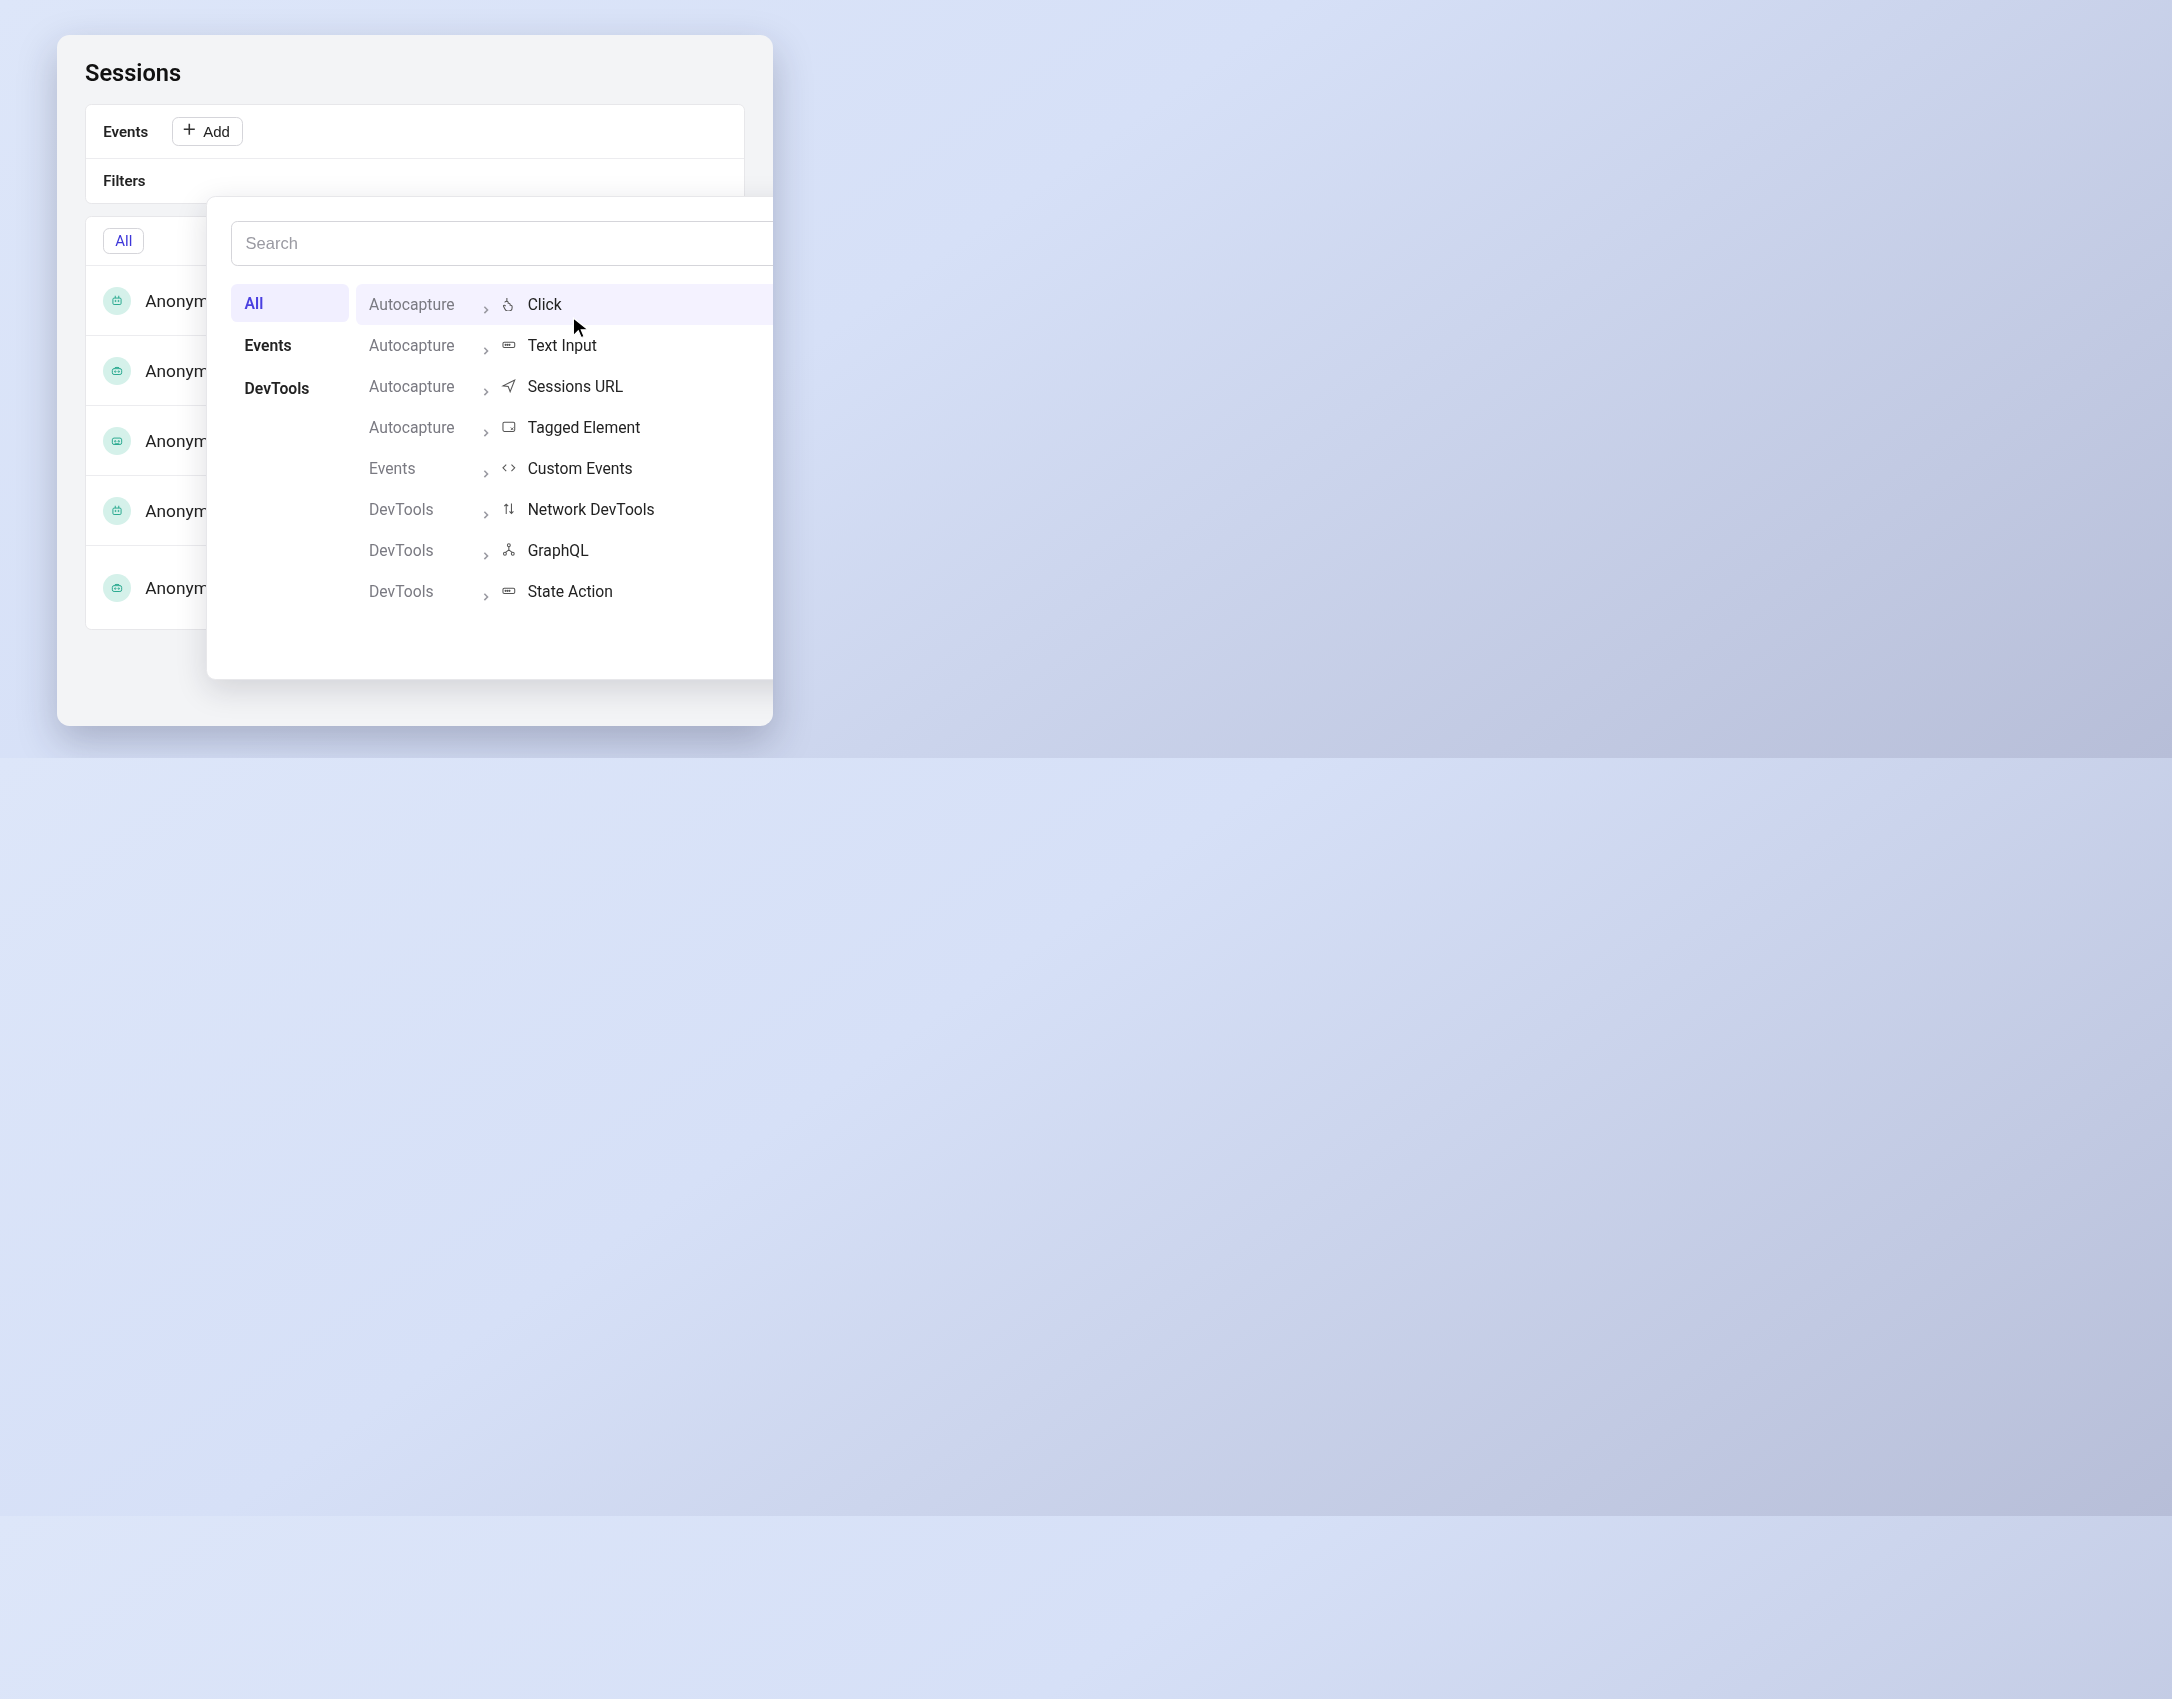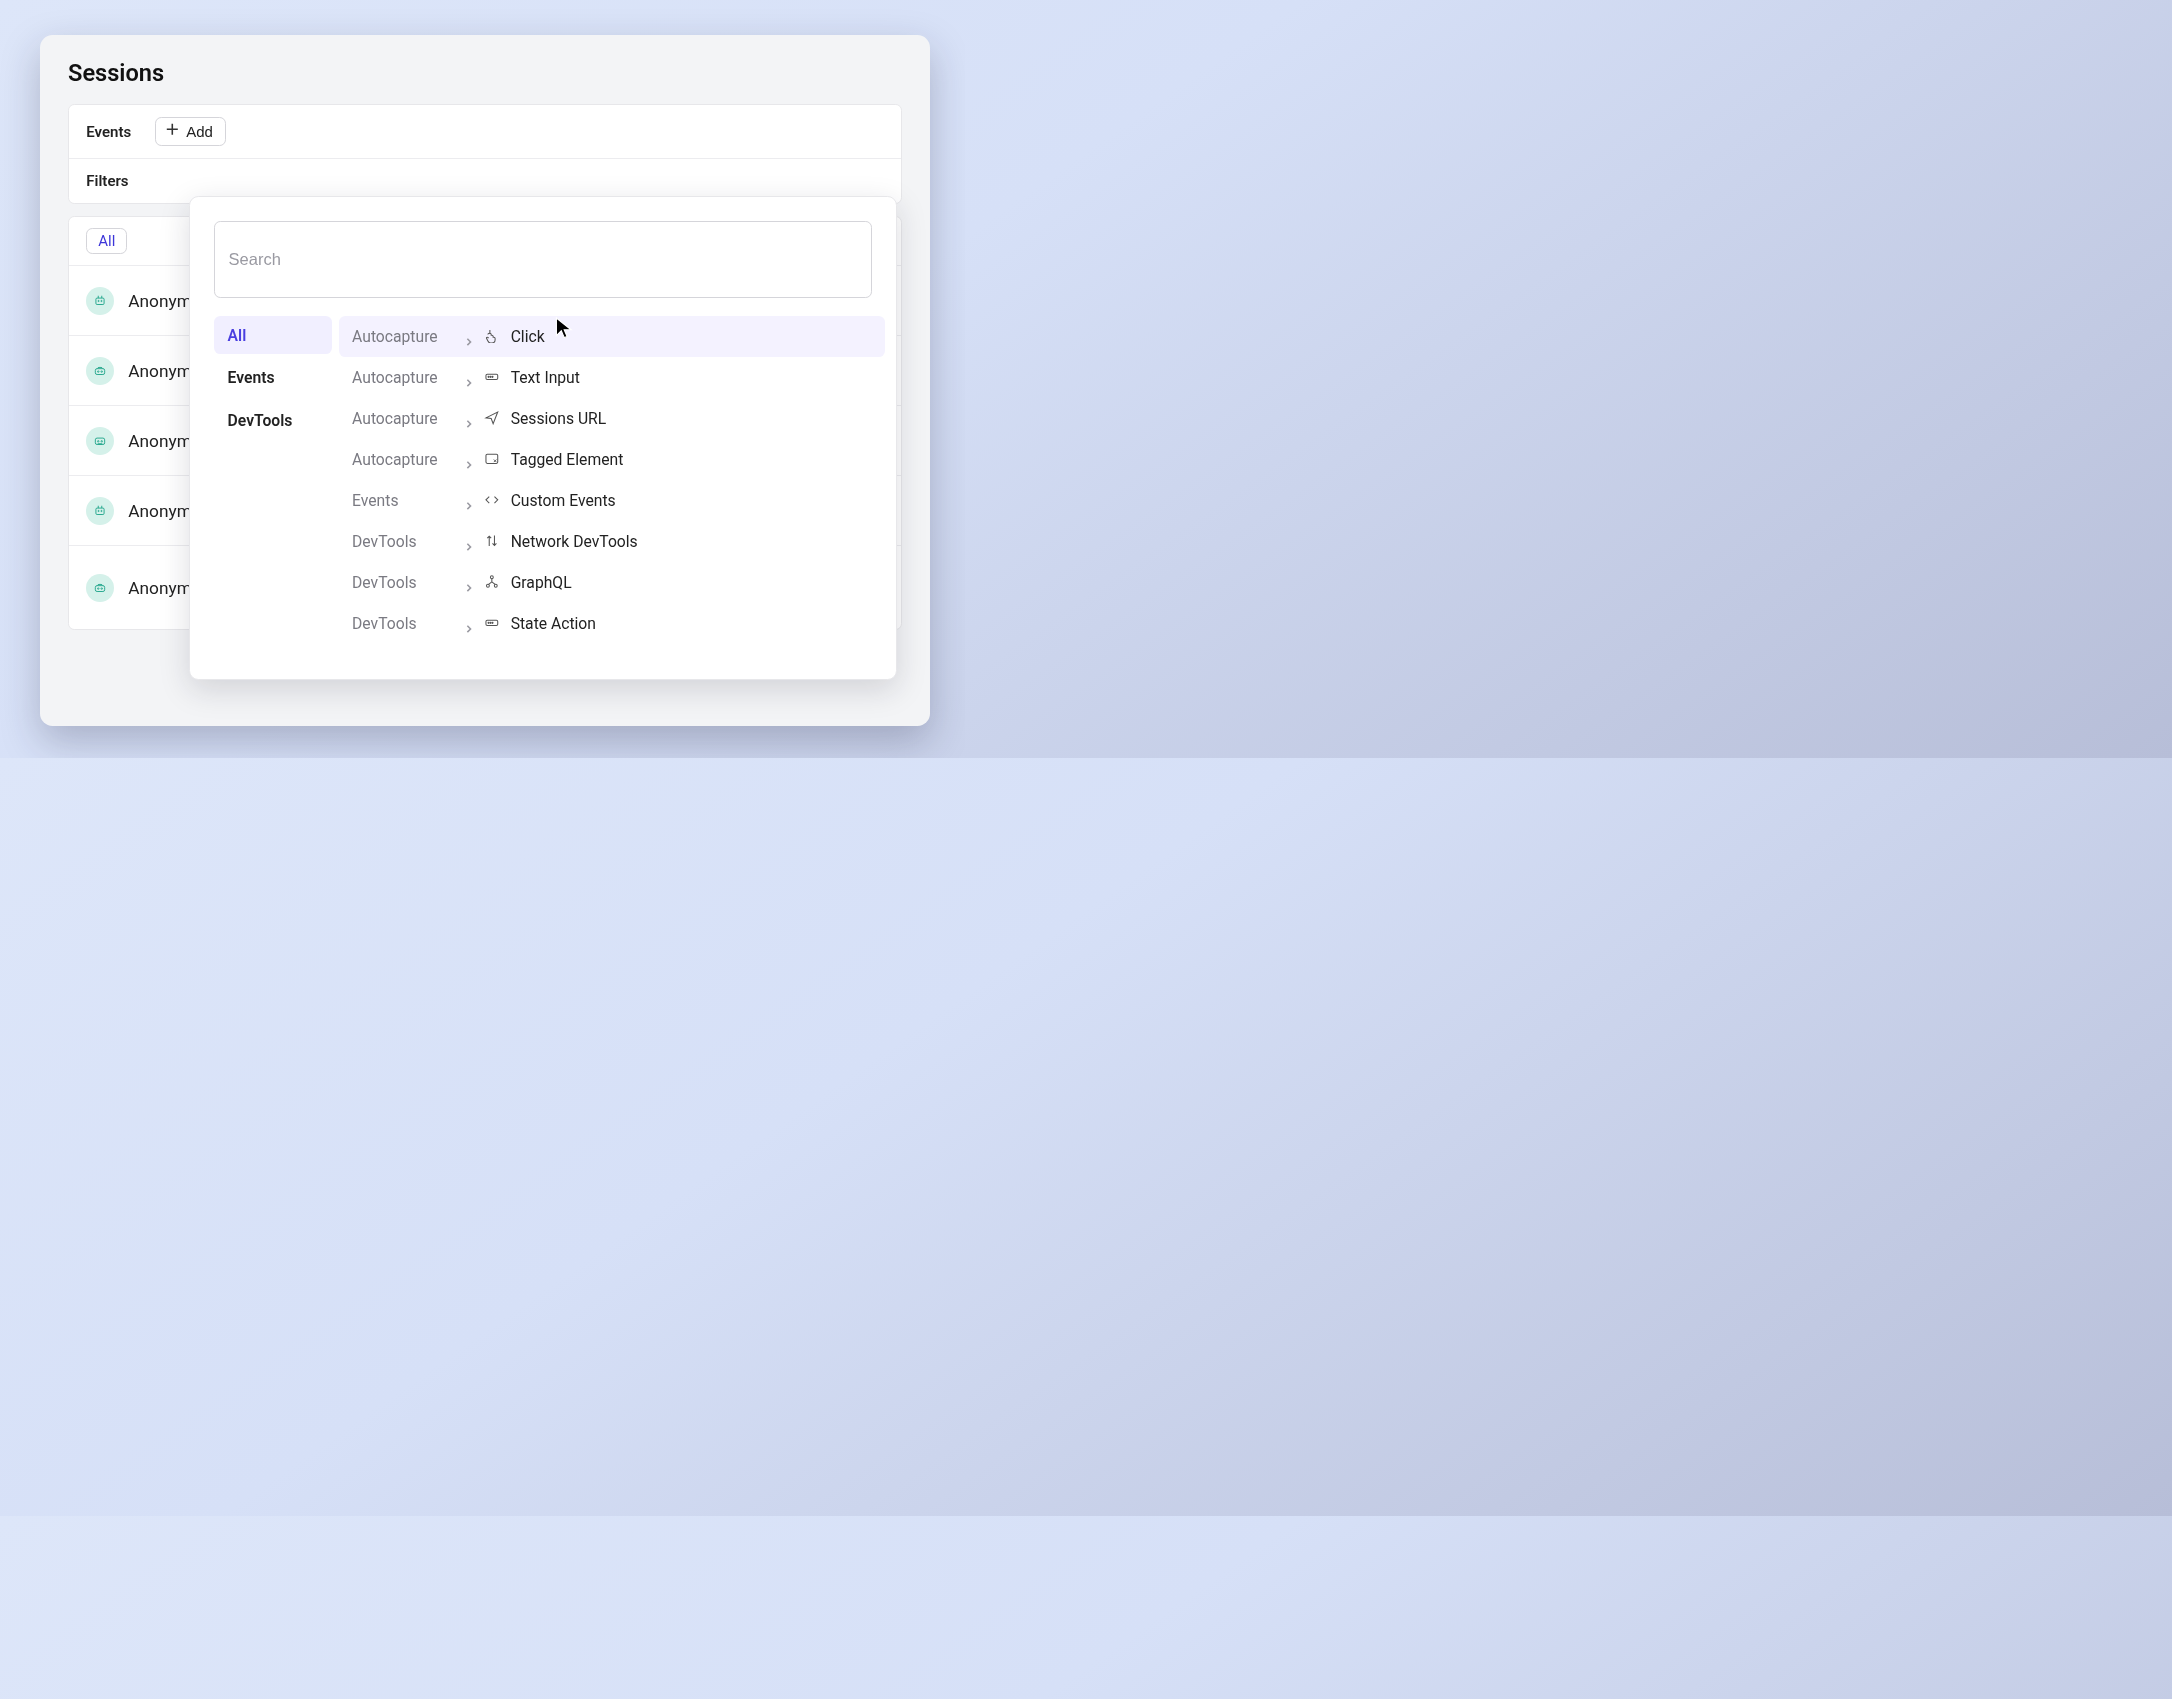--- a/index.html
+++ b/index.html
@@ -6,23 +6,23 @@
   body {
     font-family: -apple-system, BlinkMacSystemFont, "Segoe UI", Roboto, Helvetica, Arial, sans-serif;
     background: linear-gradient(145deg, #dde6f9 0%, #d6e0f7 40%, #b7bed8 100%);
     width: 965px;
     height: 758px;
     overflow: hidden;
     position: relative;
   }
   .panel {
     position: absolute;
-    left: 40px;
+    left: 57px;
     top: 35px;
-    width: 890px;
+    width: 716px;
     height: 691px;
     background: #f3f4f6;
     border-radius: 12.6px;
     box-shadow: 0 15.7px 39px rgba(30,30,60,0.25);
     overflow: hidden;
   }
   .page-title {
     font-size: 23.6px;
     font-weight: 600;
     color: #111;
@@ -124,21 +124,21 @@
     border-radius: 9.4px;
     box-shadow: 0 9.4px 31px rgba(30,30,50,0.15);
     padding: 23.6px 0 0 0;
     overflow: hidden;
   }
   .search-wrap { padding: 0 23.6px 14px 23.6px; }
   .search-input {
     width: 100%;
     border: 0.8px solid #d5d5da;
     border-radius: 6.3px;
-    padding: 28px 14px;
+    padding: 12px 14px;
     font-size: 16.5px;
     color: #0f766e;
     outline: none;
   }
   .search-input::placeholder { color: #9a9aa2; }
   .pop-body {
     display: flex;
     padding: 0 0 0 23.6px;
     height: 417px;
   }

